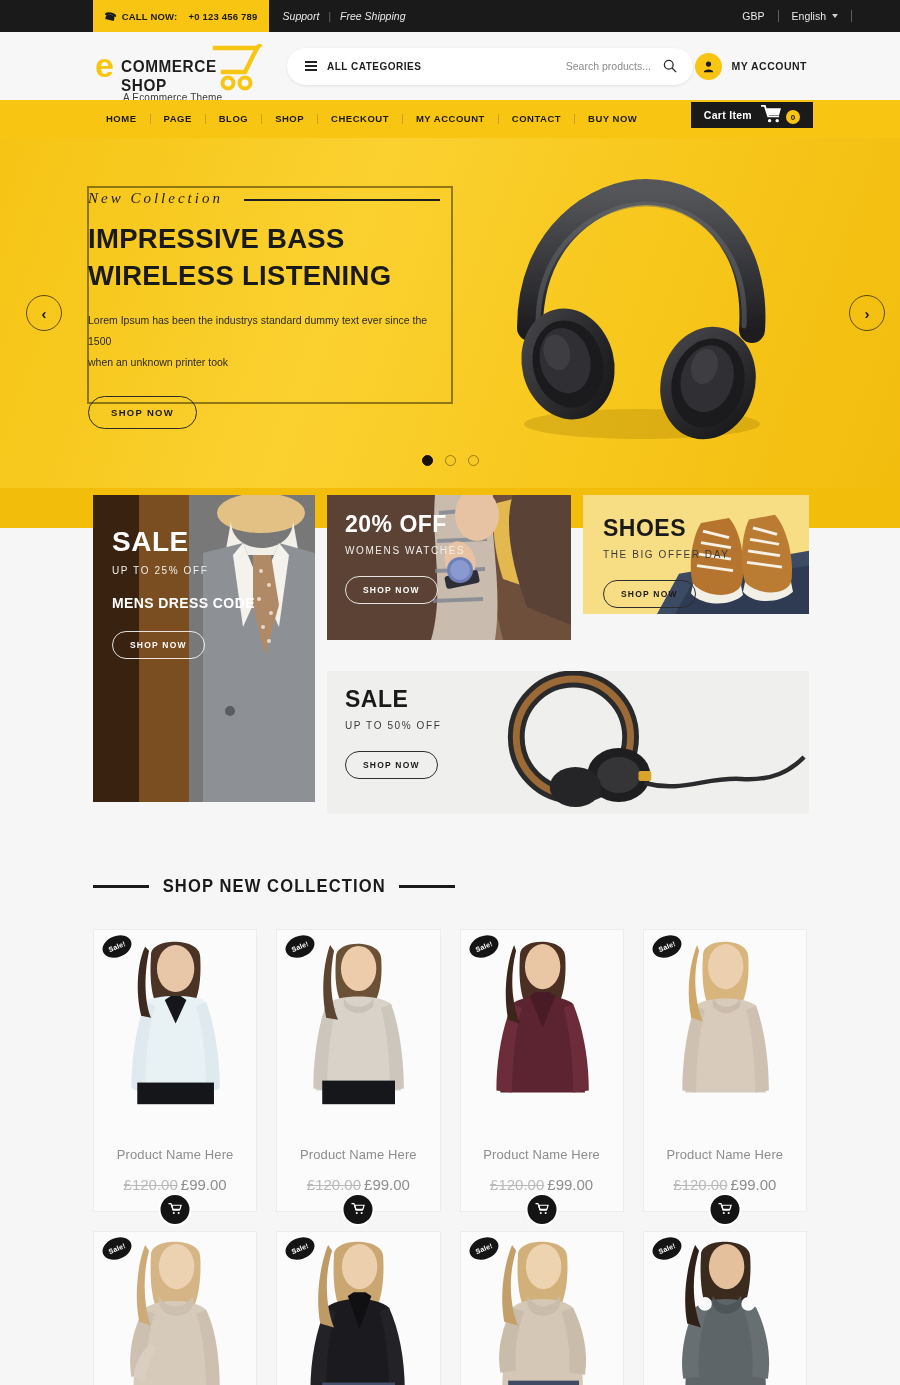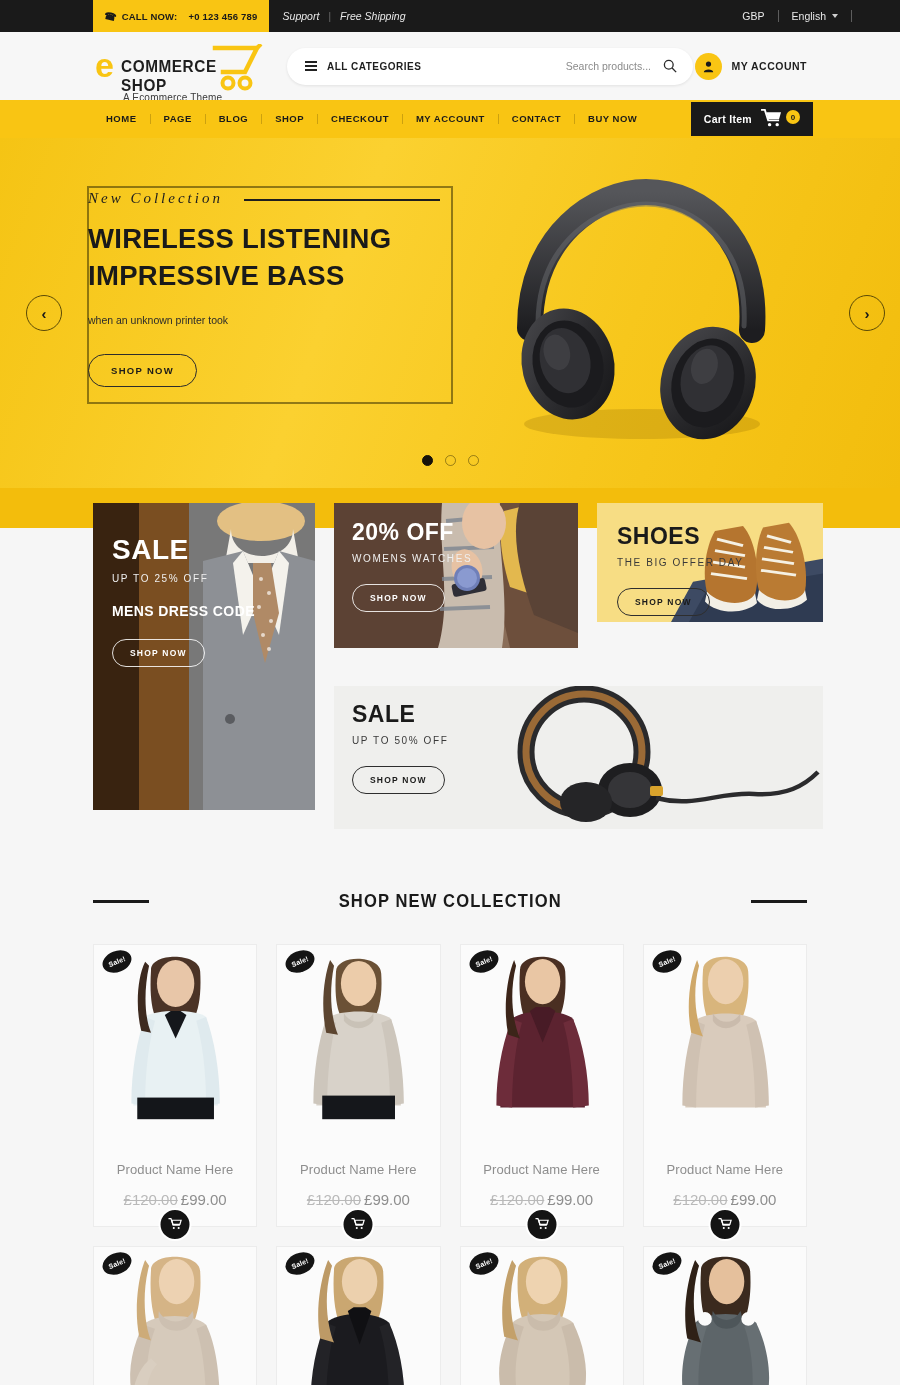--- a/index.html
+++ b/index.html
@@ -136,21 +136,21 @@
   .nav-list li { height: 100%; display: flex; align-items: center; }
   .nav-list a {
     color: #1a1a1a; font-size: 9.5px; font-weight: bold; letter-spacing: .5px;
     text-decoration: none; padding: 0 13px;
     border-right: 1px solid rgba(0,0,0,.18);
     line-height: 1.1;
   }
   .nav-list li:last-child a { border-right: 0; }
   .cart-box {
     position: absolute; right: 87px; top: 2px;
-    height: 34px; background: #1a1a1a;
+    height: 26px; background: #1a1a1a;
     display: flex; align-items: center; gap: 8px;
     padding: 0 13px;
   }
   .cart-label { color: #fff; font-size: 10.5px; font-weight: bold; letter-spacing: .3px; }
   .cart-badge {
     width: 14px; height: 14px; border-radius: 50%;
     background: #f9c513; color: #1a1a1a;
     font-size: 8px; font-weight: bold;
     display: flex; align-items: center; justify-content: center;
     margin-left: -5px; align-self: flex-start; margin-top: 8px;
@@ -224,22 +224,22 @@
 
   
   .promos { padding: 0 93px; background: #f6f6f6; position: relative; }
   .promo-bg-top {
     position: absolute; left: 0; right: 0; top: 0; height: 40px; background: #f3bd0c;
   }
   .promo-grid {
     position: relative;
     display: grid;
     grid-template-columns: 222px 244px 226px;
-    gap: 19px;
-    padding-top: 15px;
+    gap: 12px;
+    padding-top: 7px;
   }
   .promo {
     position: relative; overflow: hidden;
   }
   .promo-men { grid-column: 1; grid-row: 1 / span 2; height: 307px; }
   .promo-watch { grid-column: 2; grid-row: 1; height: 145px; }
   .promo-shoes { grid-column: 3; grid-row: 1; height: 119px; }
   .promo-sale  { grid-column: 2 / span 2; grid-row: 2; height: 143px; margin-top: 19px; }
 
   .promo-content { position: absolute; z-index: 3; }
@@ -274,21 +274,21 @@
   
   .art { position: absolute; inset: 0; z-index: 1; }
   .art-men { background: linear-gradient(100deg,#2d1d10 0%,#7a4a1d 22%,#b8813b 42%,#8a8a8a 60%,#6e6e6e 100%); }
   .art-watch { background: linear-gradient(95deg,#5d4336 0%,#7d6253 28%,#c8b6a4 52%,#d9c9b4 72%,#8a7160 100%); }
   .art-shoes { background: linear-gradient(100deg,#fbe9a7 0%,#f8dd83 40%,#f3d169 100%); }
   .art-sale { background: linear-gradient(90deg,#f2f2f0 0%,#eeeeec 55%,#e9e9e7 100%); }
 
   
   .shop-section { background: #f6f6f6; padding: 62px 93px 40px; }
   .section-title {
-    display: flex; align-items: center; justify-content: space-between; gap: 28px;
+    display: flex; align-items: center; justify-content: flex-start; gap: 4px;
     margin-bottom: 32px;
   }
   .section-title .st-line { width: 56px; height: 3px; background: #1a1a1a; }
   .section-title h2 {
     font-size: 18px; font-weight: bold; letter-spacing: 1.2px; color: #1a1a1a;
     font-family: "Liberation Sans Narrow","Liberation Sans", sans-serif;
     transform: scaleX(.92);
   }
 
   .product-grid {
@@ -445,24 +445,25 @@
 
 <div class="hero">
   <div class="hero-inner">
     <div class="hero-frame"></div>
     <div class="hero-copy">
       <div class="new-collection">
         <span>New Collection</span>
         <span class="nc-line"></span>
       </div>
       <div class="hero-title">
+        <div>IMPRESSIVE BASS</div>
         <div>WIRELESS LISTENING</div>
-        <div>IMPRESSIVE BASS</div>
       </div>
       <div class="hero-desc">
+        <div>Lorem Ipsum has been the industrys standard dummy text ever since the 1500</div>
         <div>when an unknown printer took</div>
       </div>
       <button class="hero-btn">SHOP NOW</button>
     </div>
 
     <div class="hp-wrap">
       <svg width="300" height="270" viewBox="0 0 300 270">
         <defs>
           <linearGradient id="cup" x1="0" y1="0" x2="1" y2="1">
             <stop offset="0%" stop-color="#4a4a4e"></stop>

